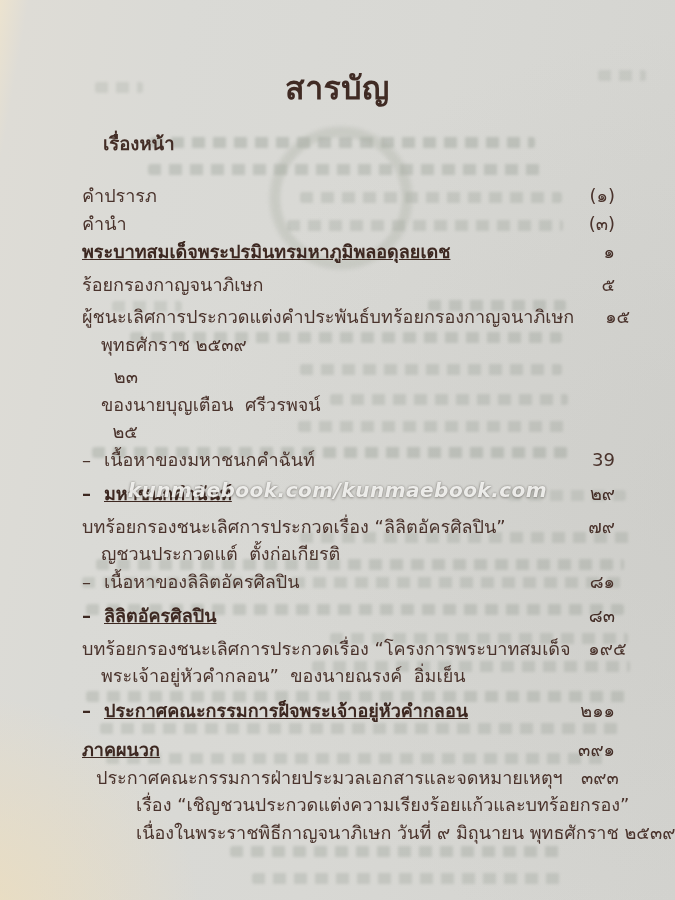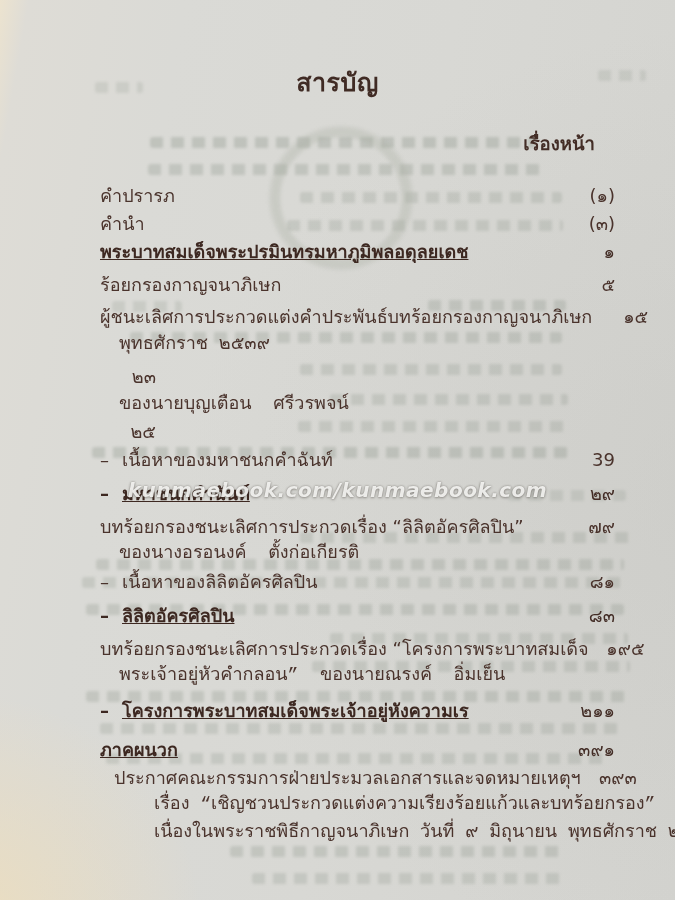--- a/index.html
+++ b/index.html
@@ -23,38 +23,38 @@
   }
   .emblem{
     position:absolute;left:262px;top:118px;width:158px;height:160px;border-radius:50%;
     background:radial-gradient(circle, rgba(176,181,170,0) 52%, rgba(168,173,161,.30) 56% 61%, rgba(168,173,161,0) 66%);
     filter:blur(1px);z-index:0;
   }
   .content{position:relative;z-index:1;}
   .title{
     margin:0;padding-top:62px;
     text-align:center;
-    font-size:25px;font-weight:700;letter-spacing:.5px;
+    font-size:32px;font-weight:700;letter-spacing:.5px;
     color:#402b24;
   }
   .head-row{
-    display:flex;justify-content:flex-end;
-    margin-top:28px;padding:0 80px 0 103px;
+    display:flex;justify-content:flex-start;
+    margin-top:17px;padding:0 80px 0 103px;
     font-size:18.5px;font-weight:700;line-height:27px;color:#432d26;
   }
   .toc{
-    padding:25px 60px 0 52px;
-    font-size:18px;line-height:27.5px;margin-left:48px;
+    padding:25px 60px 0 82px;
+    font-size:18px;line-height:27.5px;
   }
   .entry{margin-top:0;}
   .row{display:flex;align-items:flex-start;}
   .txt{flex:1 1 auto;white-space:pre;}
   .num{flex:0 0 56px;text-align:right;white-space:nowrap;}
   .dash{display:inline-block;width:22px;}
-  .subline{white-space:pre;margin-left:19px;font-family:Liberation Mono, monospace;}
+  .subline{white-space:pre;margin-left:19px;}
   .t-chapter{margin-top:1px;}
   .t-main{margin-top:5px;}
   .t-sub{margin-top:0;}
   .t-subhead{margin-top:7px;margin-bottom:3px;}
   .t-section{margin-top:12px;}
   .t-appendix{margin-left:14px;}
   .t-appendix .subline{margin-left:40px;text-align:center;}
   .t-chapter .txt,.t-subhead .txt,.t-section .txt{font-weight:700;color:#3d2821;text-decoration:underline;}
   .t-subhead .num,.t-section .num,.t-chapter .num{color:#432d26;}
   .watermark{
@@ -161,21 +161,21 @@
           <div class="row">
             <span class="txt"><span class="dash">–</span><span>มหาชนกคำฉันท์</span></span>
             <span class="num">๒๙</span>
           </div>
         </div>
         <div class="entry t-main">
           <div class="row">
             <span class="txt">บทร้อยกรองชนะเลิศการประกวดเรื่อง “ลิลิตอัครศิลปิน”</span>
             <span class="num">๗๙</span>
           </div>
-          <div class="subline">ของนางอรอนงค์  ตั้งก่อเกียรติ</div>
+          <div class="subline">ญชวนประกวดแต์  ตั้งก่อเกียรติ</div>
         </div>
         <div class="entry t-sub">
           <div class="row">
             <span class="txt"><span class="dash">–</span><span>เนื้อหาของลิลิตอัครศิลปิน</span></span>
             <span class="num">๘๑</span>
           </div>
         </div>
         <div class="entry t-subhead">
           <div class="row">
             <span class="txt"><span class="dash">–</span><span>ลิลิตอัครศิลปิน</span></span>
@@ -184,21 +184,21 @@
         </div>
         <div class="entry t-main">
           <div class="row">
             <span class="txt">บทร้อยกรองชนะเลิศการประกวดเรื่อง “โครงการพระบาทสมเด็จ</span>
             <span class="num">๑๙๕</span>
           </div>
           <div class="subline">พระเจ้าอยู่หัวคำกลอน”  ของนายณรงค์  อิ่มเย็น</div>
         </div>
         <div class="entry t-subhead">
           <div class="row">
-            <span class="txt"><span class="dash">–</span><span>โครงการพระบาทสมเด็จพระเจ้าอยู่หังความเร</span></span>
+            <span class="txt"><span class="dash">–</span><span>ประกาศคณะกรรมการฝ็จพระเจ้าอยู่หัวคำกลอน</span></span>
             <span class="num">๒๑๑</span>
           </div>
         </div>
         <div class="entry t-section">
           <div class="row">
             <span class="txt">ภาคผนวก</span>
             <span class="num">๓๙๑</span>
           </div>
         </div>
         <div class="entry t-appendix">

